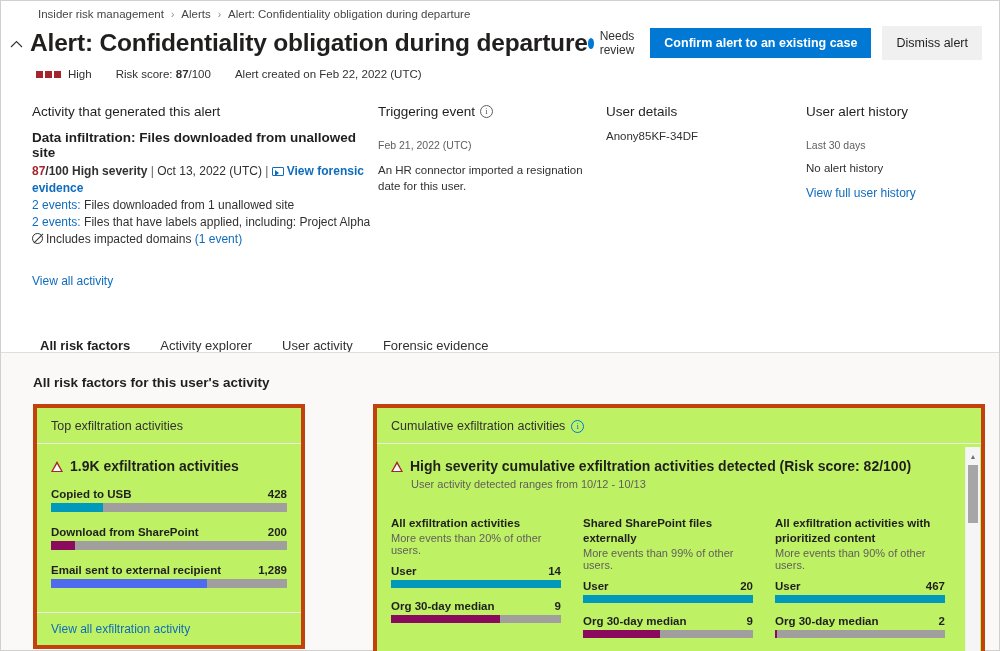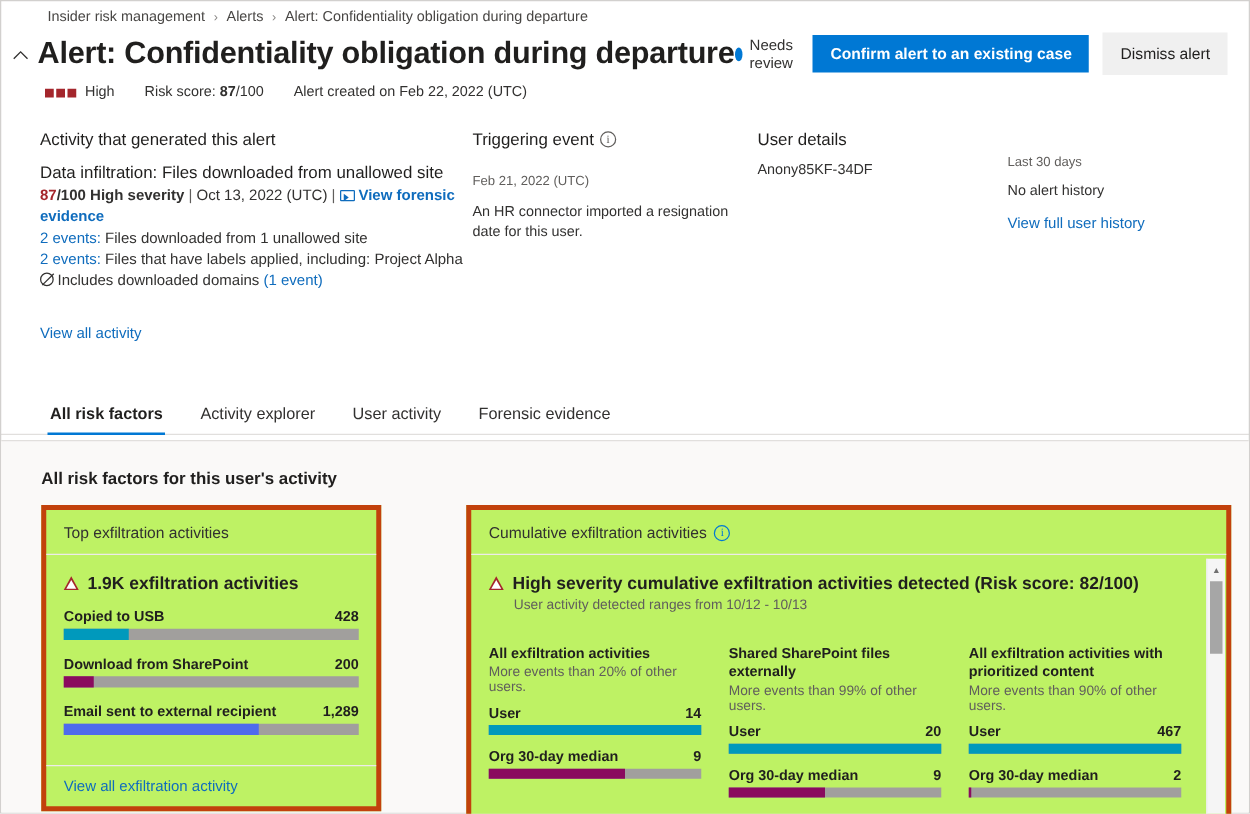--- a/index.html
+++ b/index.html
@@ -98,21 +98,21 @@
   }
   .info-icon {
     width:13px; height:13px; border-radius:50%;
     border:1px solid #605e5c; color:#605e5c;
     font-size:9px; line-height:11px; text-align:center;
     font-style:normal; font-family:"Liberation Serif", serif;
     display:inline-block;
   }
   .info-icon.blue { border-color:#0078d4; color:#0078d4; }
 
-  .act-title { font-size:13.5px; font-weight:normal; color:#201f1e; margin-bottom:3px; }
+  .act-title { font-size:13.5px; font-weight:bold; color:#201f1e; margin-bottom:3px; }
   .act-line { font-size:12px; line-height:17px; color:#323130; }
   .score-red { color:#a4262c; font-weight:bold; }
   .lnk { color:#0f6cbd; cursor:pointer; }
   .lnk-b { color:#0f6cbd; font-weight:bold; cursor:pointer; }
   .sep { color:#605e5c; }
   .vid-icon {
     display:inline-block; width:12px; height:9px;
     border:1.5px solid #0f6cbd; border-radius:1px;
     position:relative; vertical-align:middle; margin-right:3px;
   }
@@ -293,21 +293,21 @@
     </div>
     <div class="act-line">
       <span class="lnk">2 events:</span>
       <span>Files downloaded from 1 unallowed site</span>
     </div>
     <div class="act-line">
       <span class="lnk">2 events:</span>
       <span>Files that have labels applied, including: Project Alpha</span>
     </div>
     <div class="act-line">
-      <span class="no-icon"></span><span>Includes downloaded domains</span>
+      <span class="no-icon"></span><span>Includes impacted domains</span>
       <span class="lnk">(1 event)</span>
     </div>
     <div class="view-all">
       <span class="lnk">View all activity</span>
     </div>
   </div>
 
   <div class="col-trigger">
     <div class="col-head">
       <span>Triggering event</span>
@@ -316,20 +316,21 @@
     <div class="small-meta">Feb 21, 2022 (UTC)</div>
     <div class="body-text">An HR connector imported a resignation date for this user.</div>
   </div>
 
   <div class="col-user">
     <div class="col-head">User details</div>
     <div class="plain-val">Anony85KF-34DF</div>
   </div>
 
   <div class="col-history">
+    <div class="col-head">User alert history</div>
     <div class="small-meta">Last 30 days</div>
     <div class="hist-line">No alert history</div>
     <div><span class="lnk">View full user history</span></div>
   </div>
 </div>
 
 <div class="tabs">
   <div class="tab active">All risk factors</div>
   <div class="tab">Activity explorer</div>
   <div class="tab">User activity</div>

